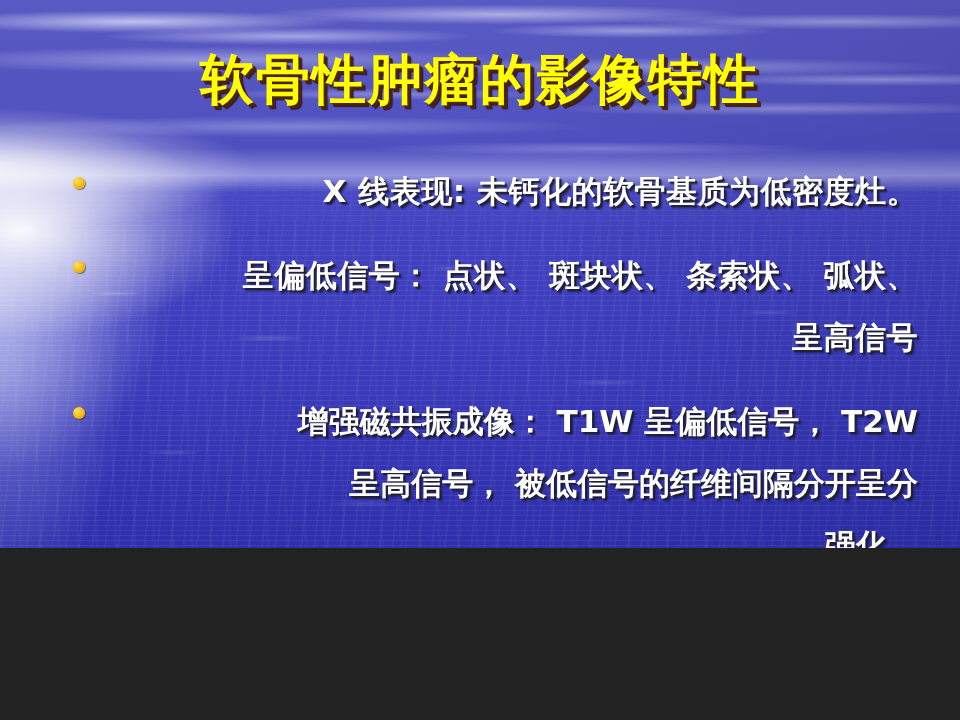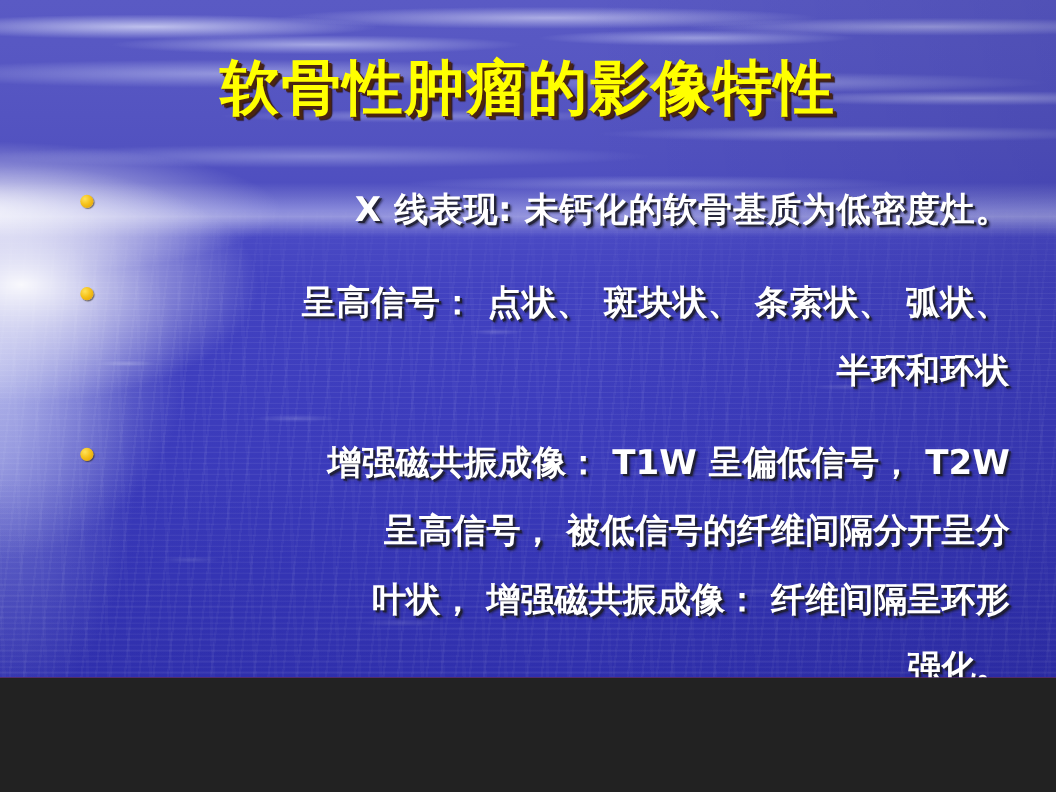--- a/index.html
+++ b/index.html
@@ -5,24 +5,24 @@
 <style>
   html, body {
     margin: 0;
     padding: 0;
     background: #222;
   }
 
   .slide {
     position: relative;
     width: 960px;
-    height: 616px;
+    height: 548px;
     overflow: hidden;
     font-family: "DejaVu Sans", "Liberation Sans", sans-serif;
-    background: #d946ef;
+    background: #4d7c0f;
   }
 
   
   .bg { position: absolute; inset: 0; }
 
   
   .bg-base {
     background:
       linear-gradient(to bottom,
         #5a5ac4 0%,
@@ -203,29 +203,28 @@
     <div class="bullet b1">
       <span class="bullet-dot"></span>
       <div class="bullet-lines">
         <span class="ln">X 线表现: 未钙化的软骨基质为低密度灶。</span>
       </div>
     </div>
 
     <div class="bullet b2">
       <span class="bullet-dot"></span>
       <div class="bullet-lines">
-        <span class="ln">呈高信号： 点状、 斑块状、 条索状、 弧状、</span>
-        <span class="ln">半环和环状</span>
+        <span class="ln">呈偏低信号： 点状、 斑块状、 条索状、 弧状、</span>
+        <span class="ln">呈高信号</span>
       </div>
     </div>
 
     <div class="bullet b3">
       <span class="bullet-dot"></span>
       <div class="bullet-lines">
         <span class="ln">增强磁共振成像： T1W 呈偏低信号， T2W</span>
         <span class="ln">呈高信号， 被低信号的纤维间隔分开呈分</span>
-        <span class="ln">叶状， 增强磁共振成像： 纤维间隔呈环形</span>
         <span class="ln">强化。</span>
       </div>
     </div>
 
   </div>
 </div>
 
 </body></html>

